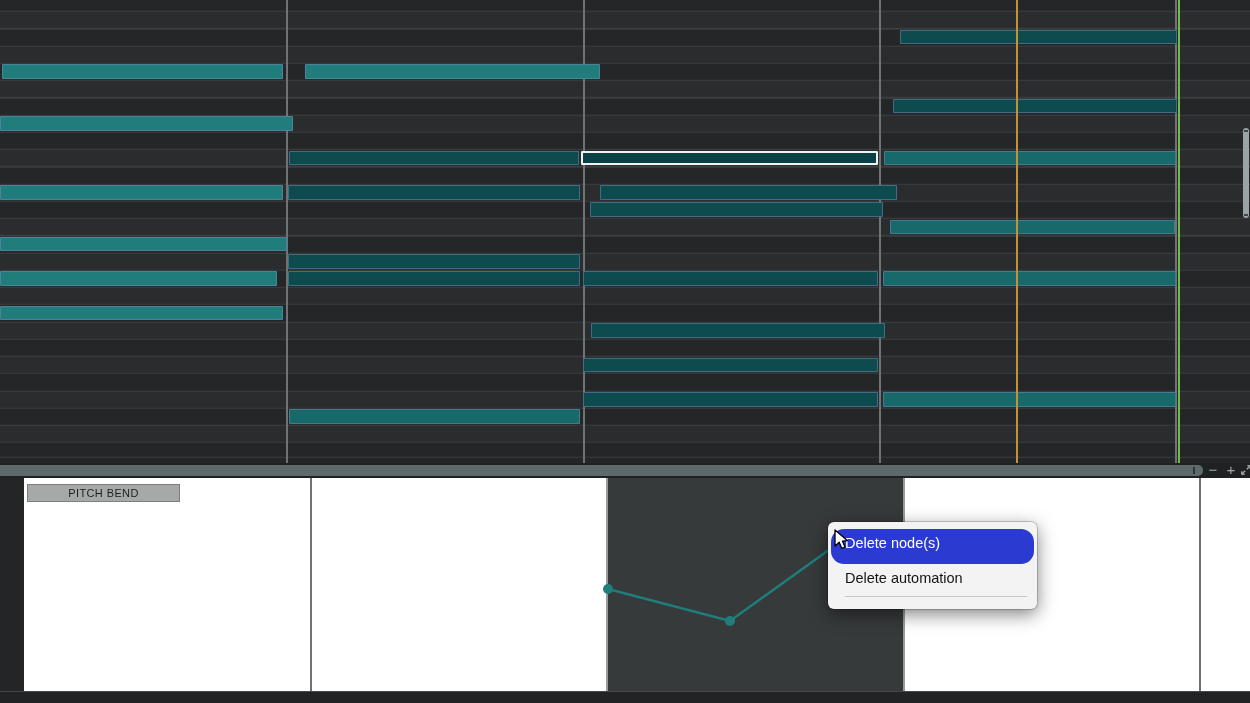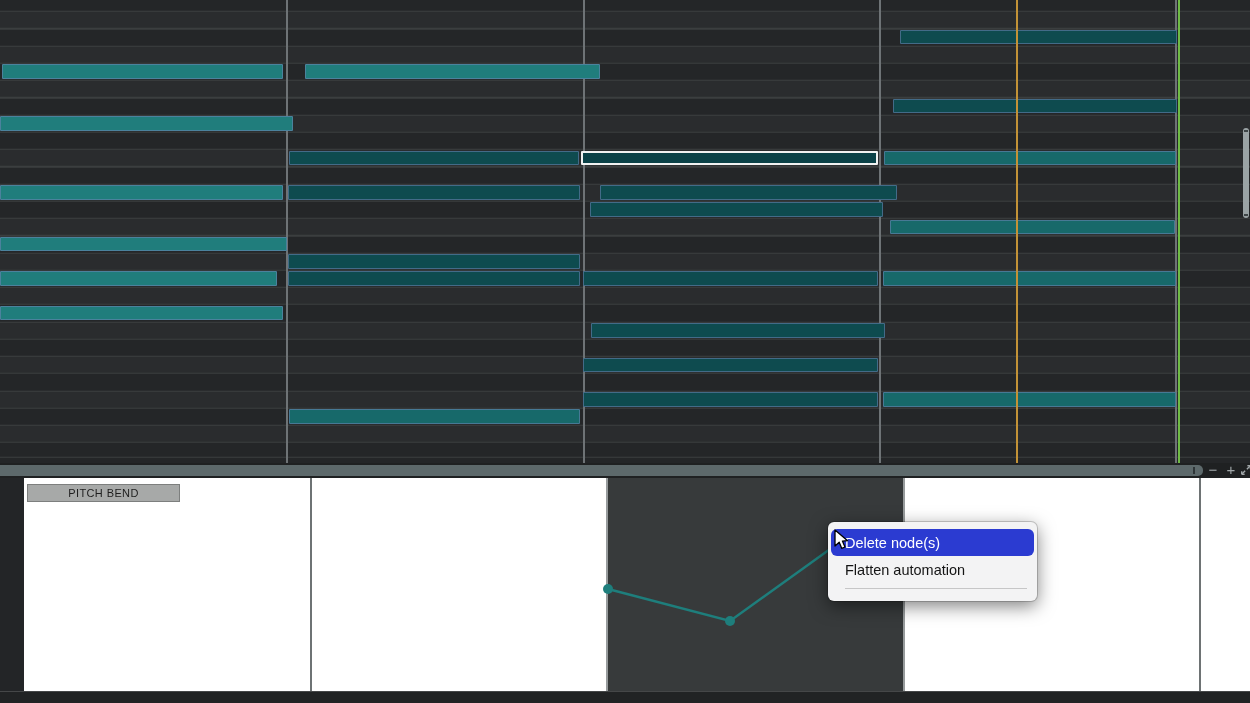--- a/index.html
+++ b/index.html
@@ -45,21 +45,21 @@
   #curve-svg{position:absolute;left:0;top:0;width:1250px;height:213px;}
   #bottomstrip{position:absolute;left:0;top:691px;width:1250px;height:12px;
         background:#212324;border-top:1px solid #454748;box-sizing:content-box;}
 
   
   #context-menu{position:absolute;left:828px;top:522px;width:209px;background:#f3f3f4;
         border-radius:6px;padding:7px 0;z-index:10;
         box-shadow:0 5px 18px rgba(0,0,0,0.5),0 0 0 1px rgba(0,0,0,0.18);}
   .menu-item{height:27px;display:flex;align-items:center;justify-content:space-between;
         padding:0 12px 0 17px;font-size:14.5px;color:#141414;white-space:nowrap;}
-  .menu-item.highlighted{margin:0 3px;padding:0 9px 0 14px;border-radius:6px;color:#fff;}
+  .menu-item.highlighted{margin:0 3px;padding:0 9px 8px 14px;border-radius:13px;color:#fff;}
   .menu-sep{height:1px;background:#c6c6c7;margin:5px 10px 5px 17px;}
   .submenu-arrow{font-size:17px;color:#333;line-height:1;margin-top:-2px;}
 
   #cursor{position:absolute;left:831px;top:528px;z-index:11;}
 </style>
 </head>
 <body>
 
 <div id="app">
 
@@ -136,21 +136,21 @@
     <div id="pb-label">PITCH BEND</div>
   </div>
 
   <div id="bottomstrip"></div>
 
   <div id="context-menu">
       <div class="menu-item highlighted" style="background: rgb(43, 59, 209);">
         <span>Delete node(s)</span>
       </div>
       <div class="menu-item">
-        <span>Flatten automation</span>
+        <span>Delete automation</span>
       </div>
       <div class="menu-sep"></div>
     </div>
 
   <svg id="cursor" width="22" height="24" viewBox="0 0 22 24">
     <path d="M4 2 L4 18 L8.2 14.3 L10.8 20.4 L14 19 L11.4 13.1 L16.6 12.7 Z" fill="#ffffff" stroke="#000000" stroke-width="1.3" stroke-linejoin="round"></path>
   </svg>
 
 </div>
 

